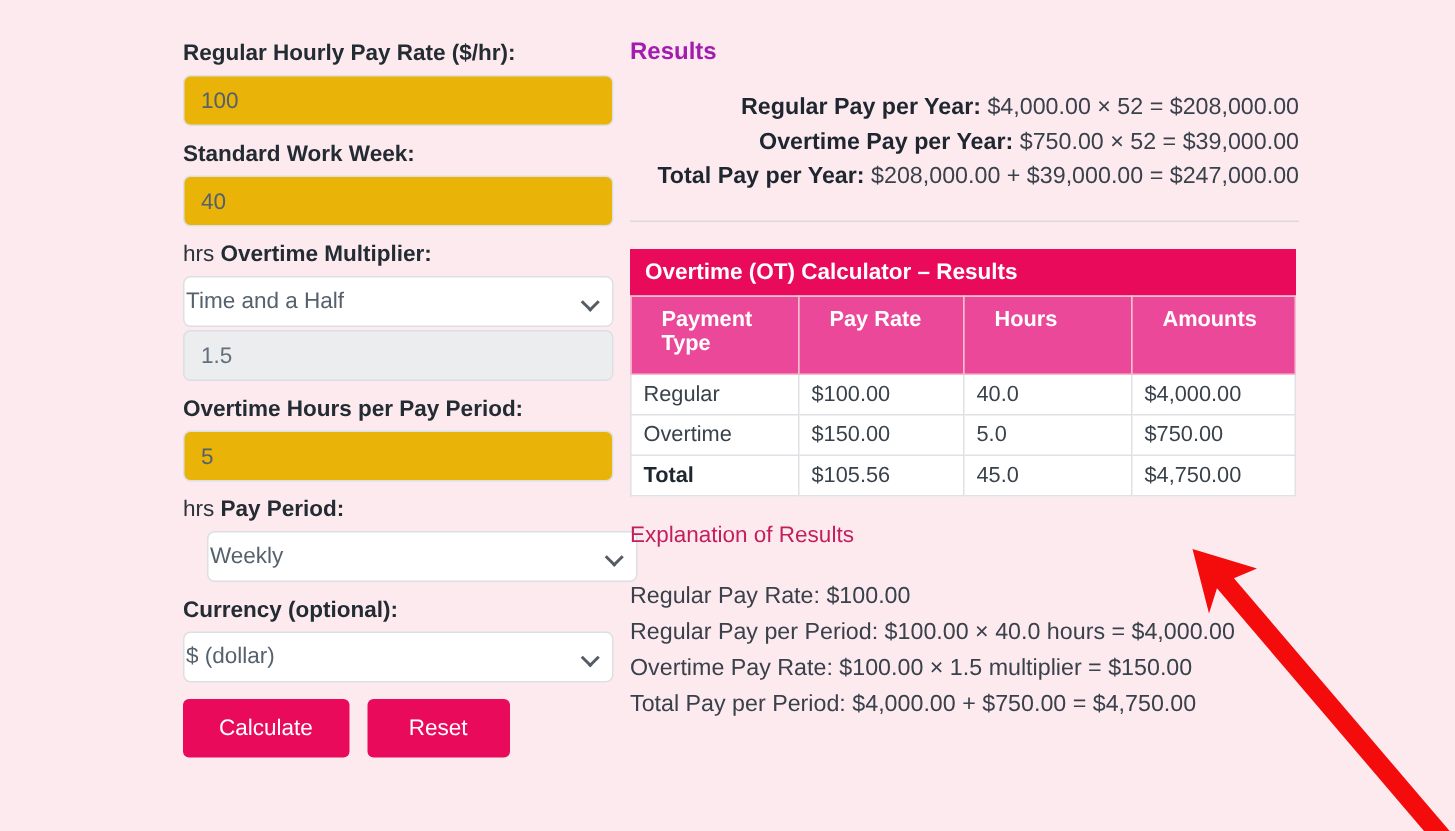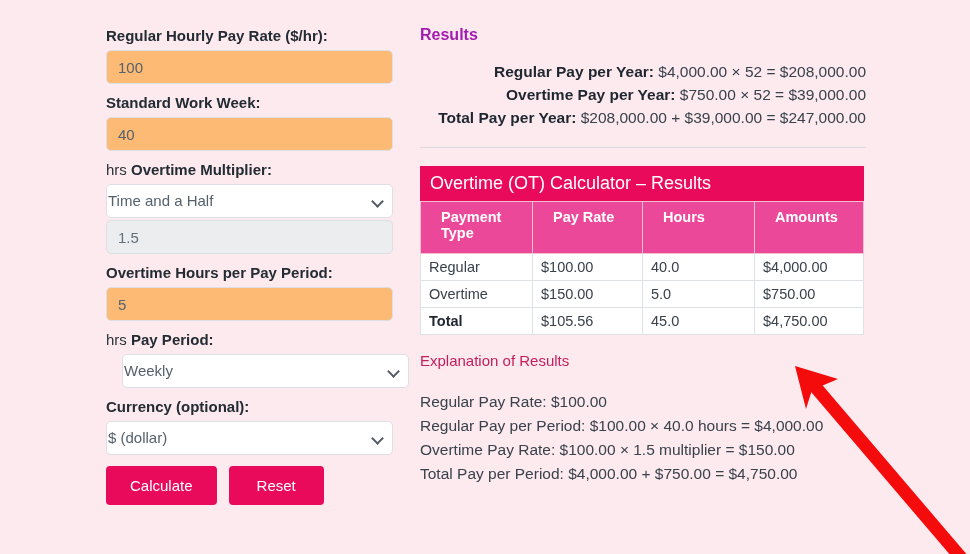--- a/index.html
+++ b/index.html
@@ -12,40 +12,40 @@
   }
   .page {
     position: relative;
     width: 970px; height: 554px;
     background: #fdeaef;
   }
 
   
   .form-col {
     position: absolute;
-    left: 106px; top: 26px;
+    left: 122px; top: 26px;
     width: 287px;
   }
   .field-label {
     font-size: 15px;
     font-weight: bold;
     color: #232b33;
     line-height: 20px;
     margin: 0 0 4px 0;
     white-space: nowrap;
   }
   .field-label .unit-prefix {
     font-weight: normal;
     color: #2b323a;
   }
   .text-input {
     display: block;
     width: 287px;
     height: 34px;
-    background: #fdba74;
+    background: #eab308;
     border: 1px solid #dcdfe3;
     border-radius: 5px;
     padding: 0 11px;
     font-family: "Liberation Sans", sans-serif;
     font-size: 15px;
     color: #55616d;
     line-height: 32px;
     margin-bottom: 9px;
   }
   .text-input.disabled {
@@ -135,22 +135,22 @@
   table.res {
     width: 443px;
     border-collapse: collapse;
     table-layout: fixed;
     margin-top: 0;
   }
   table.res caption {
     caption-side: top;
     background: #ea0a5c;
     color: #ffffff;
-    font-size: 18px;
-    font-weight: normal;
+    font-size: 15px;
+    font-weight: bold;
     text-align: left;
     padding: 6px 9px 7px 9px;
     border: 1px solid #ea0a5c;
     border-bottom: none;
   }
   table.res th {
     background: #ec4899;
     color: #ffffff;
     font-size: 14.5px;
     font-weight: bold;

